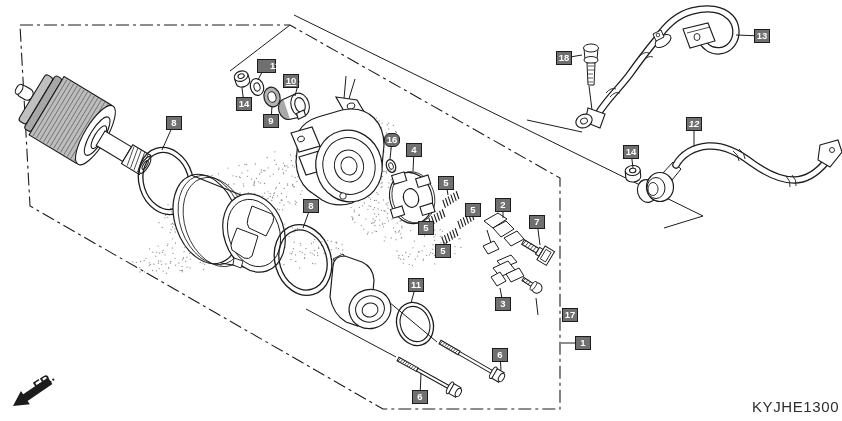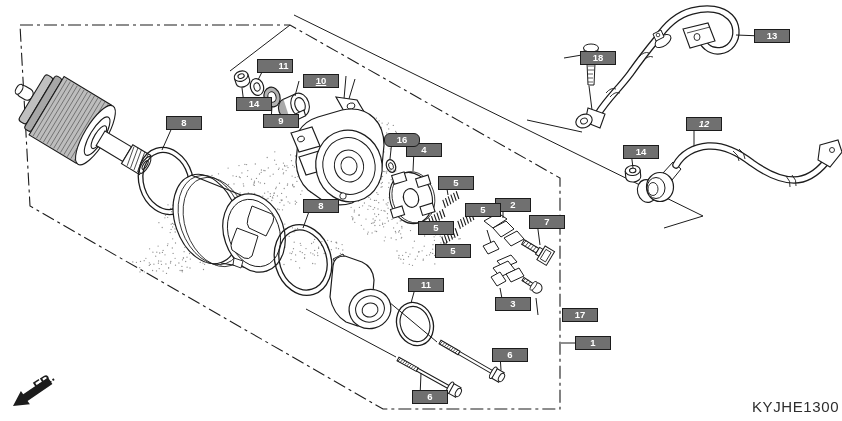--- a/index.html
+++ b/index.html
@@ -3,21 +3,21 @@
 <meta charset="utf-8">
 <style>
   :root{
     --bg:#ffffff; --line:#1c1c1c; --callout-bg:#707070;
     --callout-border:#1c1c1c; --callout-text:#ffffff;
   }
   html,body{margin:0;padding:0;background:#fff;}
   .stage{position:relative;width:842px;height:421px;background:var(--bg);
          overflow:hidden;font-family:"Liberation Sans",sans-serif;}
   svg.art{position:absolute;left:0;top:0;color:var(--line);}
-  .callout{position:absolute;width:36px;height:14px;box-sizing:border-box;
+  .callout{position:absolute;width:16px;height:14px;box-sizing:border-box;
            background:var(--callout-bg);border:1px solid var(--callout-border);
            color:var(--callout-text);font-size:9.5px;font-weight:bold;
            display:flex;align-items:center;justify-content:center;
            cursor:pointer;user-select:none;line-height:1;}
   .code{position:absolute;left:752px;top:398px;font-size:15px;
         letter-spacing:0.6px;color:#2e2e2e;}
 </style>
 </head>
 <body>
 
@@ -1276,27 +1276,27 @@
       <div class="callout" style="left: 438px; top: 176px;">5</div>
       <div class="callout" style="left: 465px; top: 203px;">5</div>
       <div class="callout" style="left: 418px; top: 221px;">5</div>
       <div class="callout" style="left: 435px; top: 244px;">5</div>
       <div class="callout" style="left: 412px; top: 390px;">6</div>
       <div class="callout" style="left: 492px; top: 348px;">6</div>
       <div class="callout" style="left: 529px; top: 215px;">7</div>
       <div class="callout" style="left: 166px; top: 116px;">8</div>
       <div class="callout" style="left: 303px; top: 199px;">8</div>
       <div class="callout" style="left: 263px; top: 114px;">9</div>
-      <div class="callout" style="left: 303px; top: 74px; text-decoration: underline;">10</div>
+      <div class="callout" style="left: 283px; top: 74px; text-decoration: underline;">10</div>
       <div class="callout" style="left: 257px; top: 59px; padding-left: 17px;">11</div>
       <div class="callout" style="left: 686px; top: 117px; font-style: italic;">12</div>
       <div class="callout" style="left: 754px; top: 29px;">13</div>
       <div class="callout" style="left: 236px; top: 97px;">14</div>
       <div class="callout" style="left: 623px; top: 145px;">14</div>
       <div class="callout" style="left: 408px; top: 278px;">11</div>
       <div class="callout" style="left: 384px; top: 133px; border-radius: 6px;">16</div>
       <div class="callout" style="left: 530px; top: 308px; margin-left: 32px;">17</div>
-      <div class="callout" style="left: 580px; top: 51px;">18</div>
+      <div class="callout" style="left: 556px; top: 51px;">18</div>
     </div>
 
 <div class="code">KYJHE1300</div>
 
 </div>
 
 </body></html>

